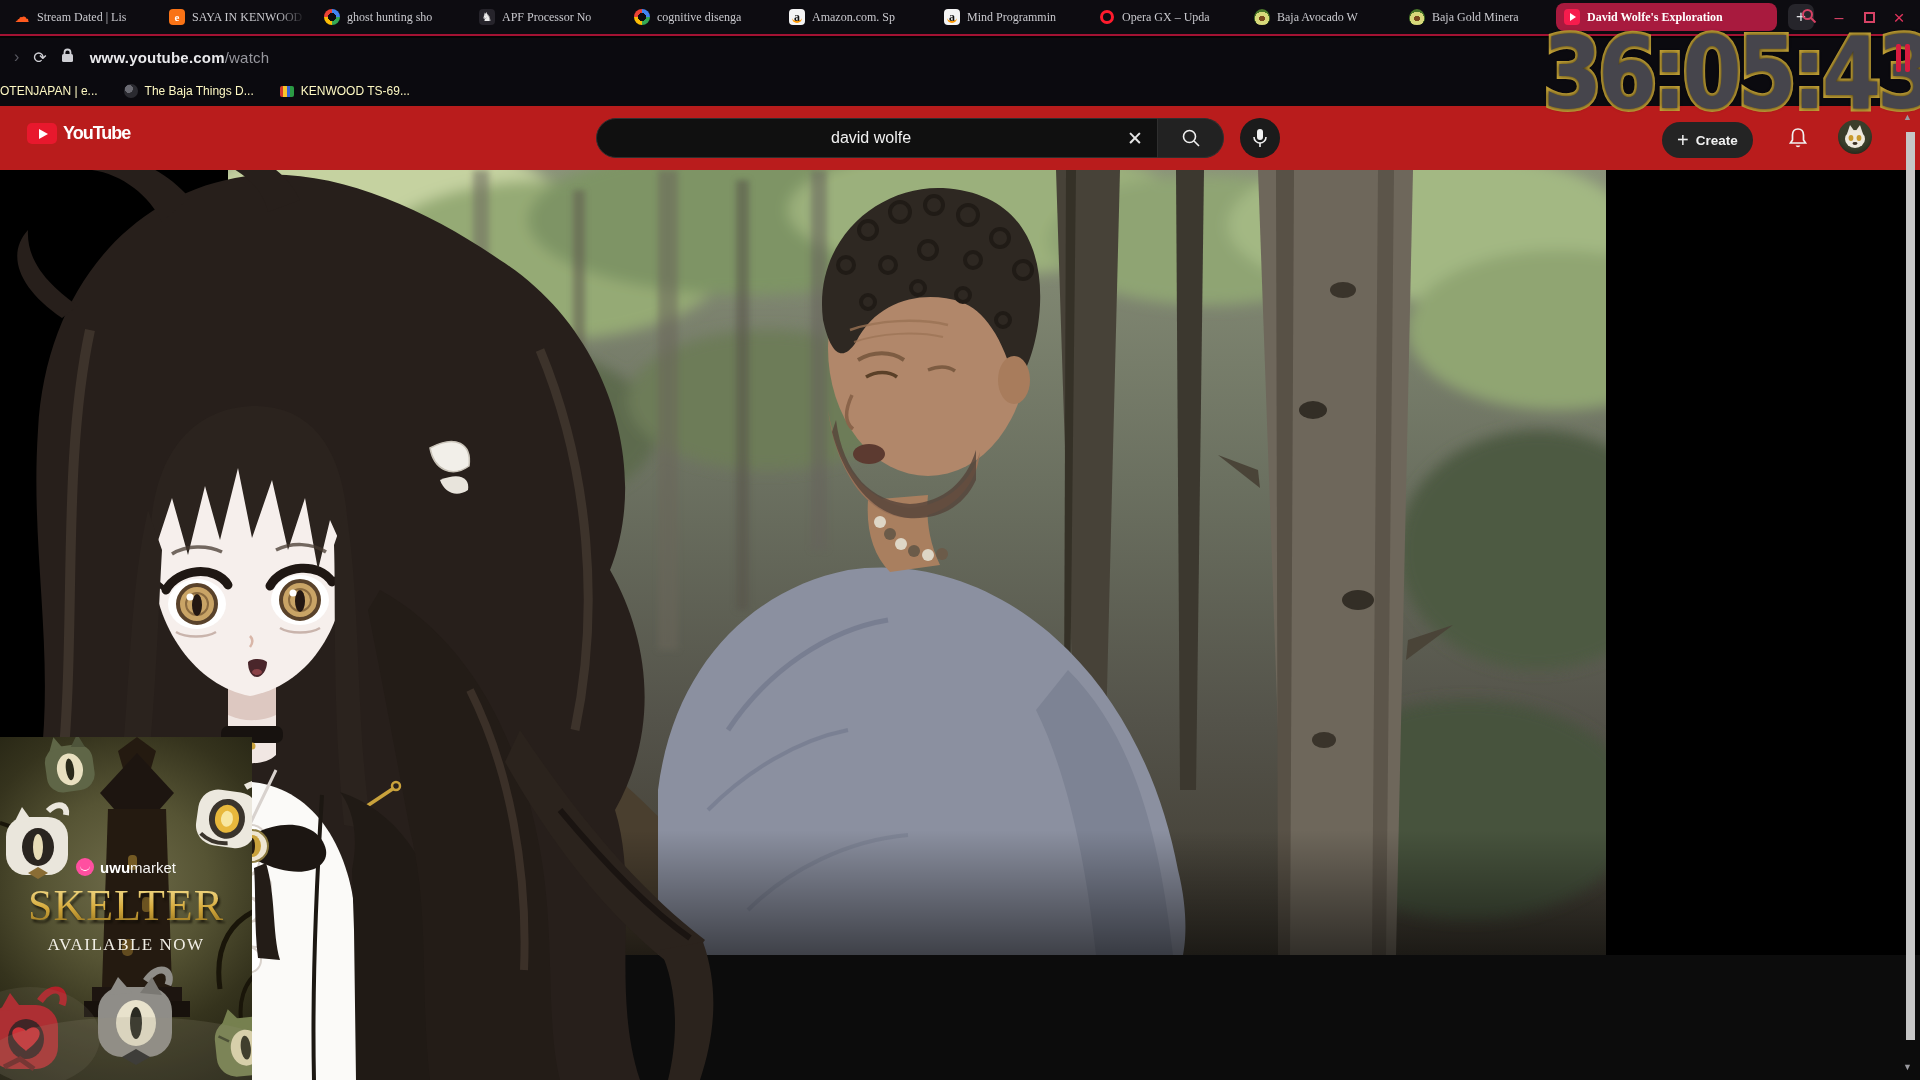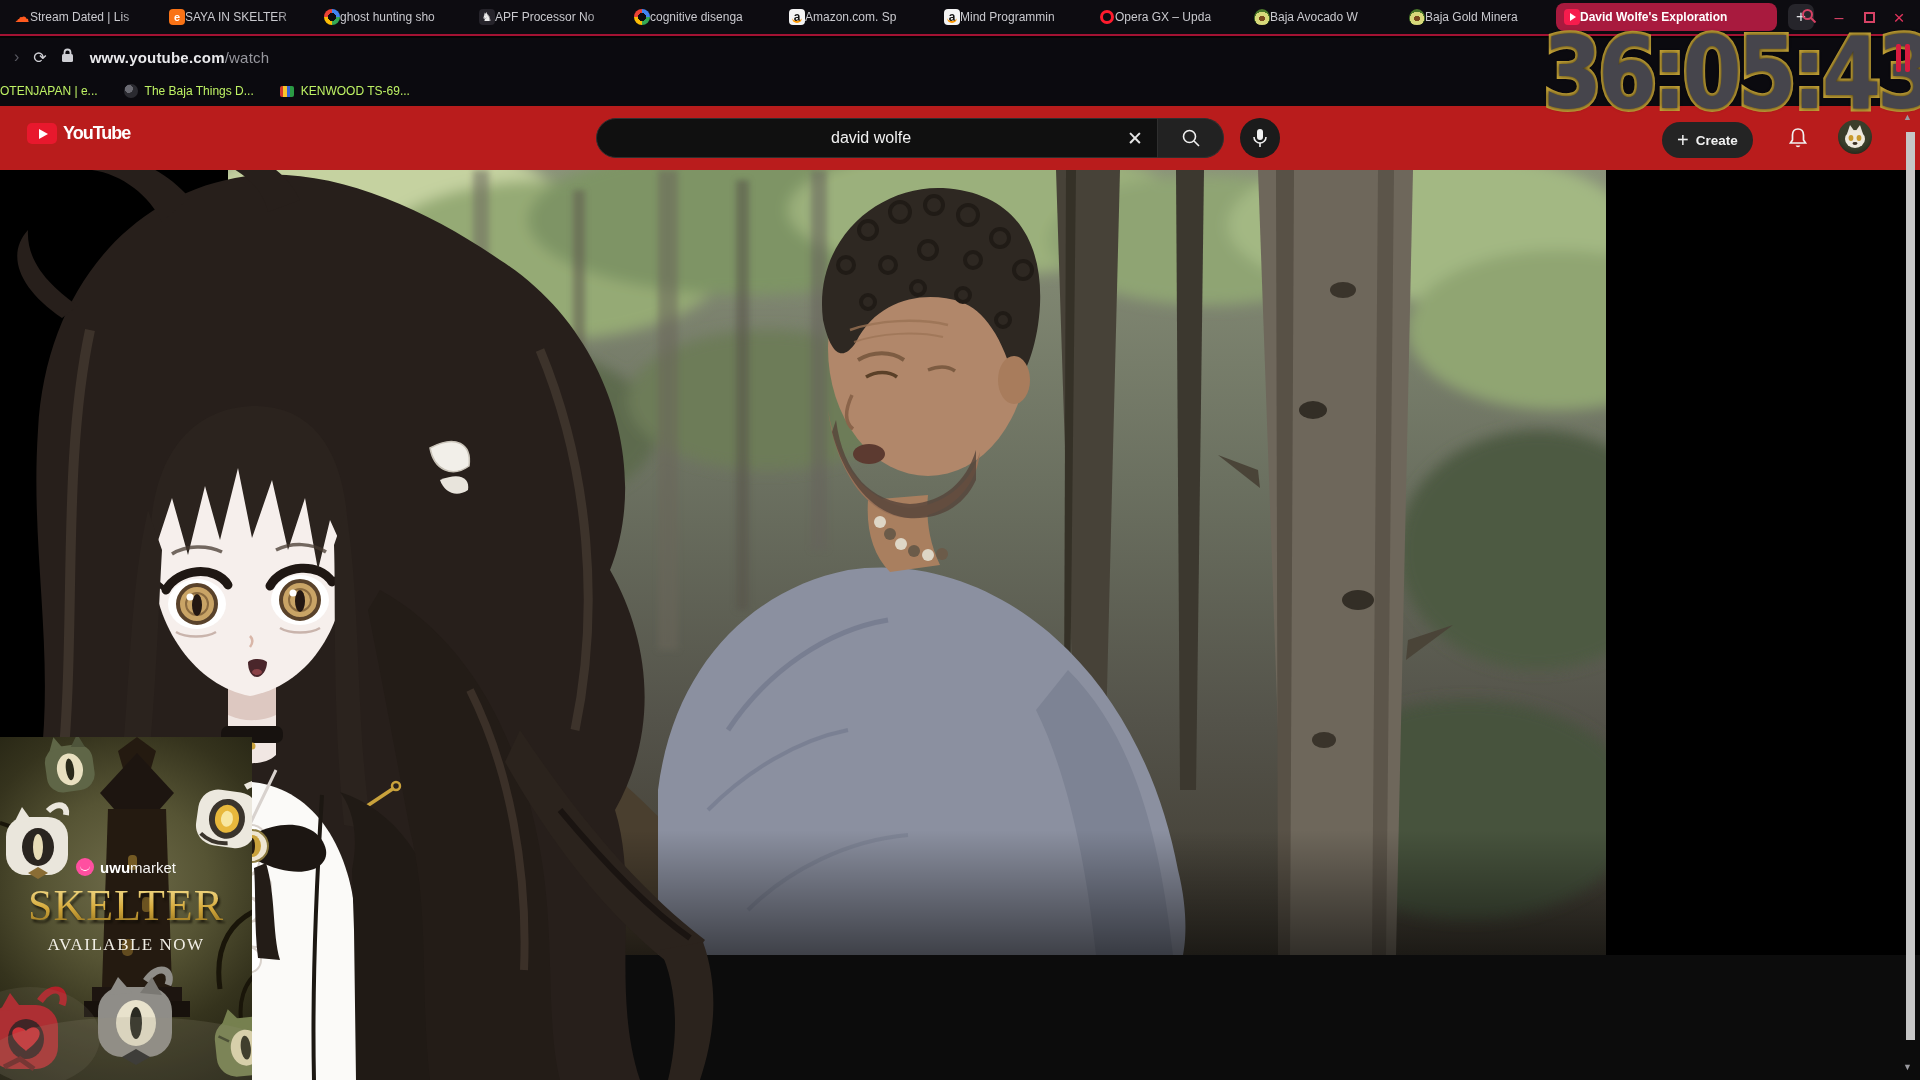--- a/index.html
+++ b/index.html
@@ -3,22 +3,22 @@
 <meta charset="utf-8">
 <style>
   * { margin:0; padding:0; box-sizing:border-box; }
   html,body { background:#000; }
   .stage { position:relative; width:1920px; height:1080px; background:#050505; overflow:hidden;
            font-family:"Liberation Sans", sans-serif; }
 
   
   .tabbar { position:absolute; left:0; top:0; width:1920px; height:36px; background:#0d0c11;
             border-bottom:2px solid #a31233; display:flex; align-items:center; padding-left:6px; gap:3px; }
-  .tab { height:28px; border-radius:8px; display:flex; align-items:center; padding:0 8px;
-         width:152px; flex:none; }
+  .tab { height:28px; border-radius:8px; display:flex; align-items:center; gap:7px; padding:0 8px;
+         width:152px; flex:none;font-family:Liberation Serif, serif; }
   .tab .lbl { font-size:12px; color:#c9c9ce; white-space:nowrap; overflow:hidden; width:100%;
               -webkit-mask-image:linear-gradient(90deg,#000 76%,transparent); }
   .tab.active { background:#a81a3e; width:221px; }
   .tab.active .lbl { color:#fff; font-weight:bold; }
   .fi { width:16px; height:16px; flex:none; display:flex; align-items:center; justify-content:center;
         font-size:11px; border-radius:4px; }
   .fi-sc::before{ content:"☁"; color:#ff5a1f; font-size:15px; }
   .fi-orange { background:#f97316; color:#fff; font-weight:bold; font-size:11px; }
   .fi-google { border-radius:50%;
     background: radial-gradient(circle at 50% 50%, #0d0c11 0 34%, transparent 36%),
@@ -39,21 +39,21 @@
   .wc { width:30px; text-align:center; font-size:16px; }
   .wc-sq { display:inline-block; width:11px; height:11px; border:2px solid #d64265; }
 
   .addressbar { position:absolute; left:0; top:38px; width:1920px; height:38px; background:#0b0a0f;
                 display:flex; align-items:center; font-size:15px; }
   .nav-ic { color:#cfcfd4; margin-left:14px; font-size:16px; }
   .url { margin-left:16px; color:#e9e9ec; font-weight:bold; letter-spacing:.2px; }
   .url .path { color:#97979e; font-weight:normal; }
 
   .bookmarks { position:absolute; left:0; top:76px; width:1920px; height:30px; background:#0b0a0f;
-               display:flex; align-items:center; font-size:12px; color:#bef264; }
+               display:flex; align-items:center; font-size:12px; color:#fef9c3; }
   .bm { display:flex; align-items:center; gap:7px; margin-right:26px; white-space:nowrap; }
   .bm-globe { width:14px; height:14px; border-radius:50%; background:
       radial-gradient(circle at 35% 35%, #6a6a72 0 30%, #2a2a30 31%); }
   .bm-bars { width:14px; height:11px; border-radius:2px;
       background:linear-gradient(90deg,#d43a2a 0 25%,#f7c52c 25% 50%,#3а65d8 50% 75%,#3465d8 50% 75%,#2a9a44 75%); }
 
   
   .ytheader { position:absolute; left:0; top:106px; width:1920px; height:64px; background:#b91c1c; }
   .ytlogo { position:absolute; left:27px; top:17px; display:flex; align-items:center; gap:6px; }
   .ytlogo-ic { width:30px; height:21px; background:#e8182d; border-radius:5px;
@@ -123,21 +123,21 @@
 
 <div class="stage">
 
   <div class="tabbar">
     <div class="tab">
       <span class="fi fi-sc"></span>
       <span class="lbl">Stream Dated | Lis</span>
     </div>
     <div class="tab">
       <span class="fi fi-orange">e</span>
-      <span class="lbl">SAYA IN SKELTER</span>
+      <span class="lbl">SAYA IN KENWOOD</span>
     </div>
     <div class="tab">
       <span class="fi fi-google"></span>
       <span class="lbl">ghost hunting sho</span>
     </div>
     <div class="tab">
       <span class="fi fi-dark">♞</span>
       <span class="lbl">APF Processor No</span>
     </div>
     <div class="tab">

